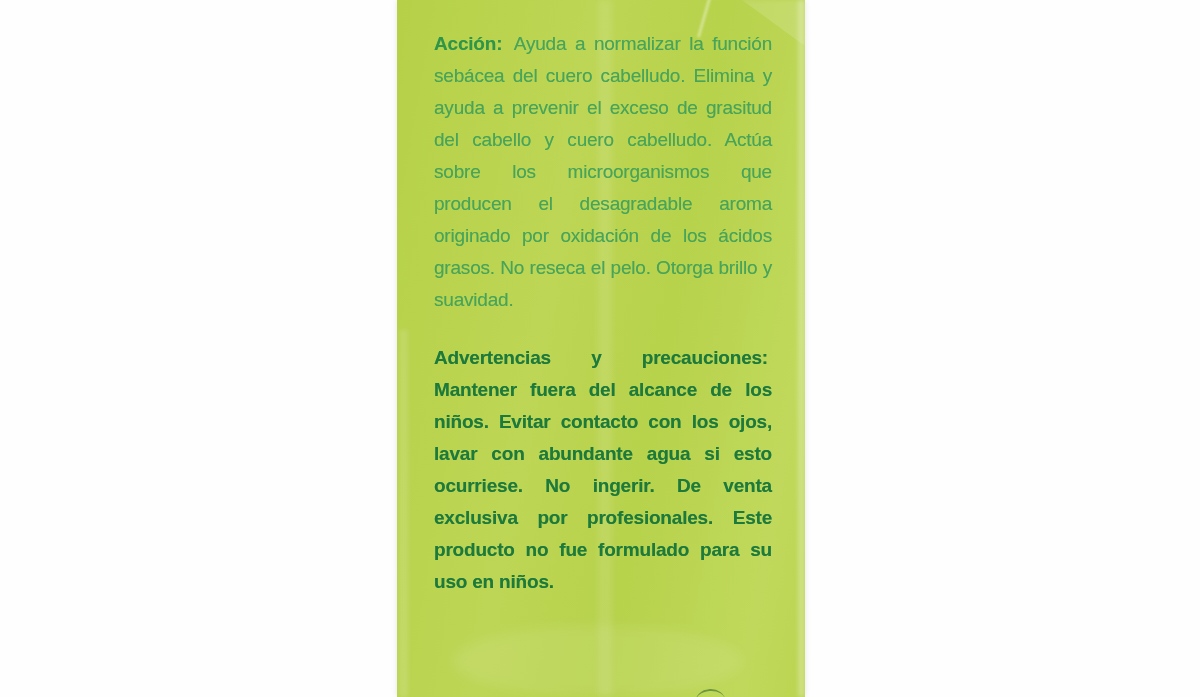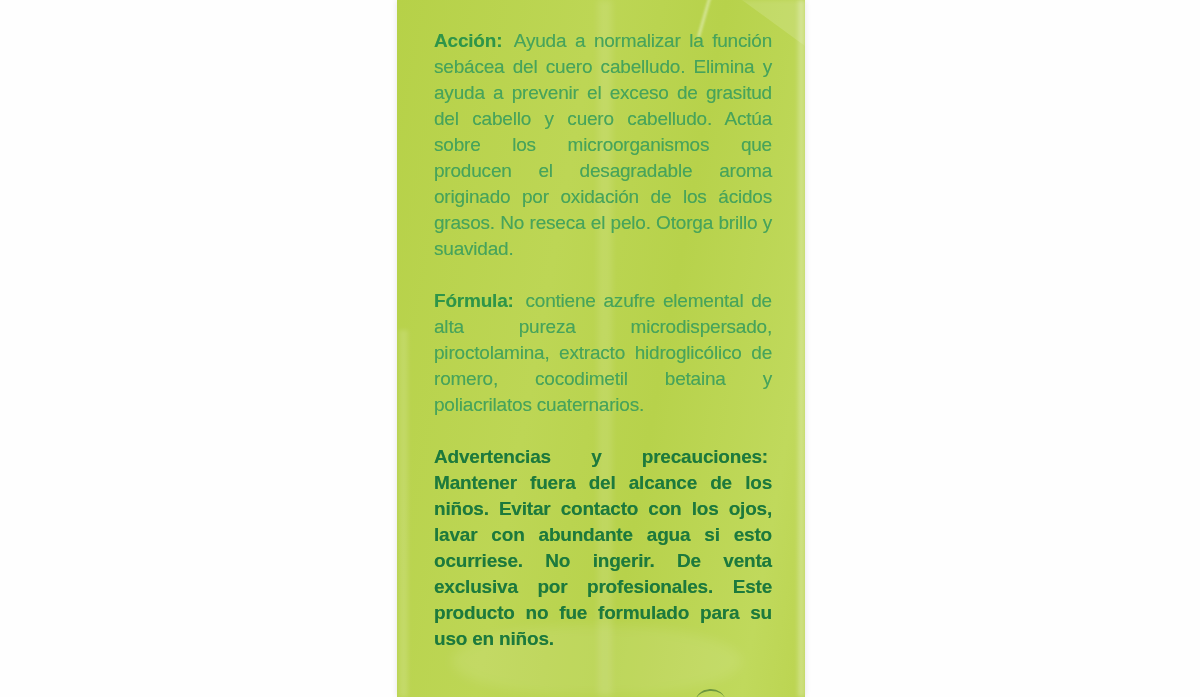--- a/index.html
+++ b/index.html
@@ -81,21 +81,21 @@
   }
   
   .content {
     position: absolute;
     left: 37px;
     right: 33px;
     top: 28px;
   }
   .section {
     font-size: 19px;
-    line-height: 26px;
+    line-height: 32px;
     letter-spacing: -0.2px;
     text-align: justify;
     color: #46a45c;
     margin-bottom: 26px;
     text-shadow: 0 0 0.4px rgba(46,140,70,0.35);
   }
   .section:last-child { margin-bottom: 0; }
   .section .heading {
     font-weight: bold;
     color: #2e9549;
@@ -123,24 +123,20 @@
     <div class="bottom-mark"></div>
 
     <div class="content">
 
       <p class="section">
         <span class="heading">Acción:</span>
         <span class="body">Ayuda a normalizar la función sebácea del cuero cabelludo. Elimina y ayuda a prevenir el exceso de grasitud del cabello y cuero cabelludo. Actúa sobre los microorganismos que producen el desagradable aroma originado por oxidación de los ácidos grasos. No reseca el pelo. Otorga brillo y suavidad.</span>
       </p>
 
 
-      <p class="section">
-        <span class="heading">Fórmula:</span>
-        <span class="body">contiene azufre elemental de alta pureza microdispersado, piroctolamina, extracto hidroglicólico de romero, cocodimetil betaina y poliacrilatos cuaternarios.</span>
-      </p>
 
       <p class="section warning">
         <span class="heading">Advertencias y precauciones:</span>
         <span class="body">Mantener fuera del alcance de los niños. Evitar contacto con los ojos, lavar con abundante agua si esto ocurriese. No ingerir. De venta exclusiva por profesionales. Este producto no fue formulado para su uso en niños.</span>
       </p>
 
     </div>
   </div>
 </div>
 

